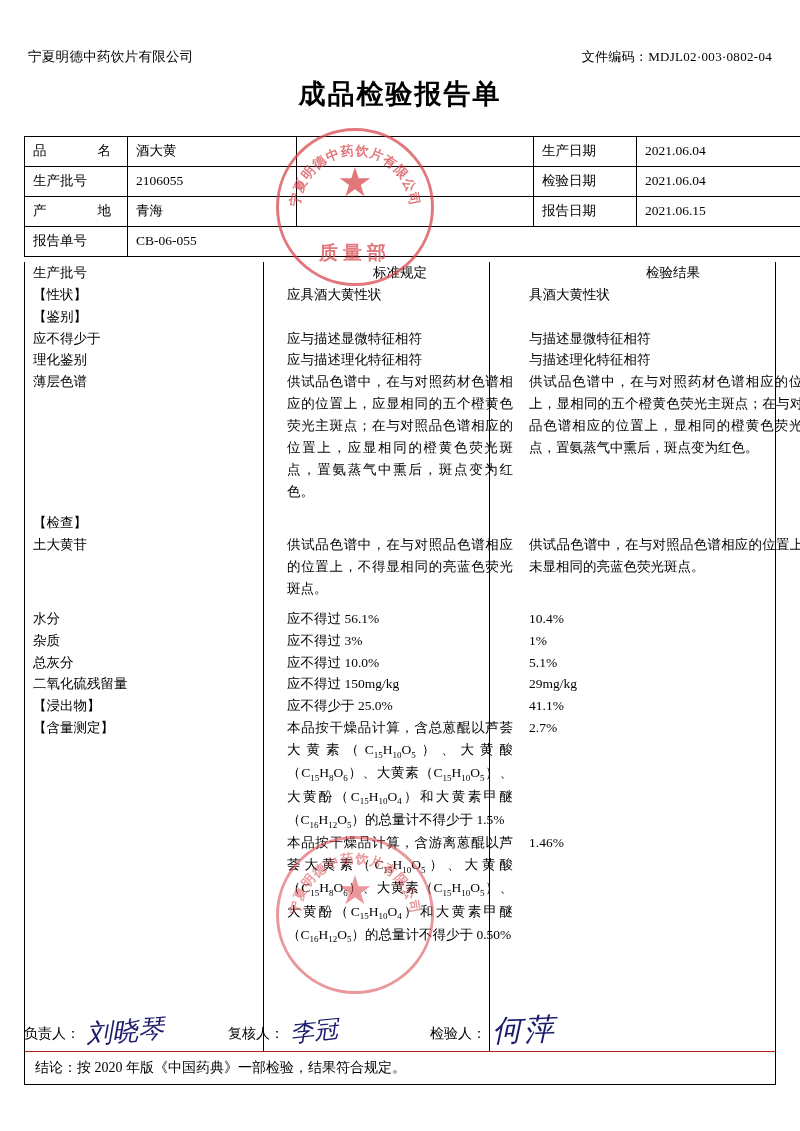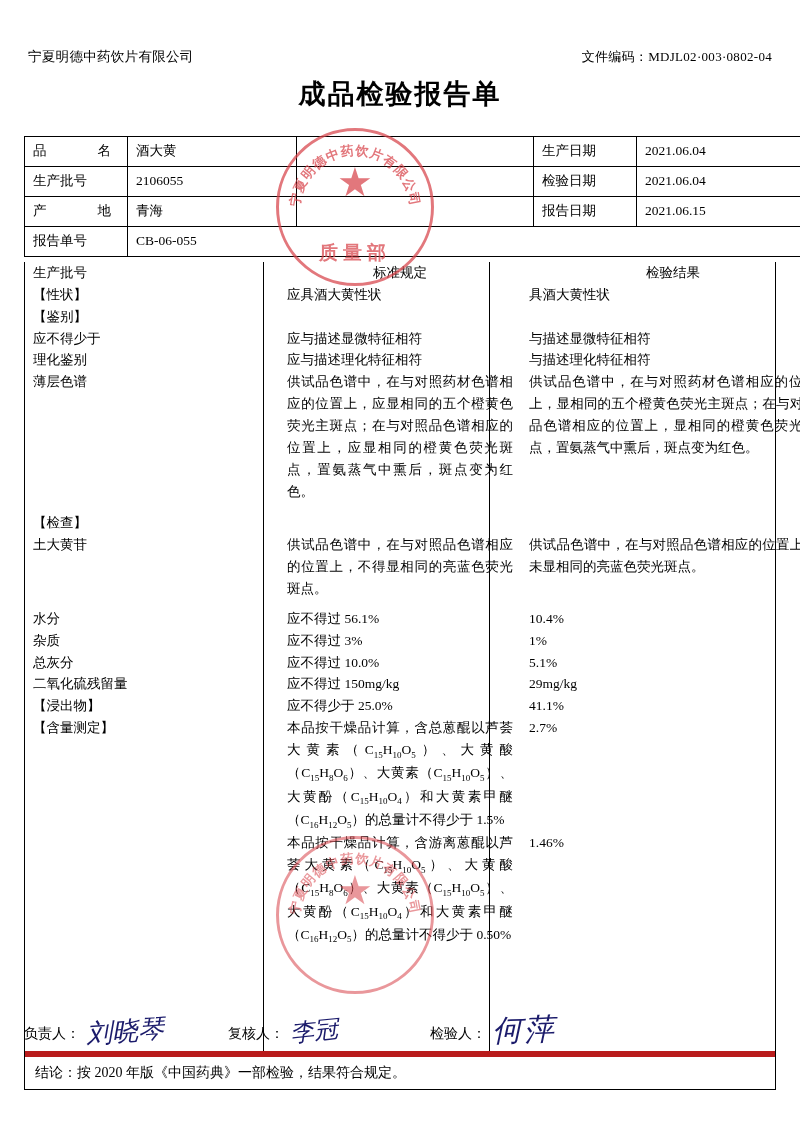--- a/index.html
+++ b/index.html
@@ -106,21 +106,21 @@
     position: absolute;
     top: 0;
     bottom: 0;
     width: 0;
     border-left: 1px solid #000;
   }
 
   .conclusion {
     padding: 7px 10px 7px 10px;
     font-size: 14px;
-    border-top: 6px solid #b91c1c;
+    border-top: 1px solid #b91c1c;
   }
 
   
   .sign-row {
     position: absolute;
     left: 24px;
     top: 1016px;
     width: 612px;
     display: flex;
     font-size: 14px;

